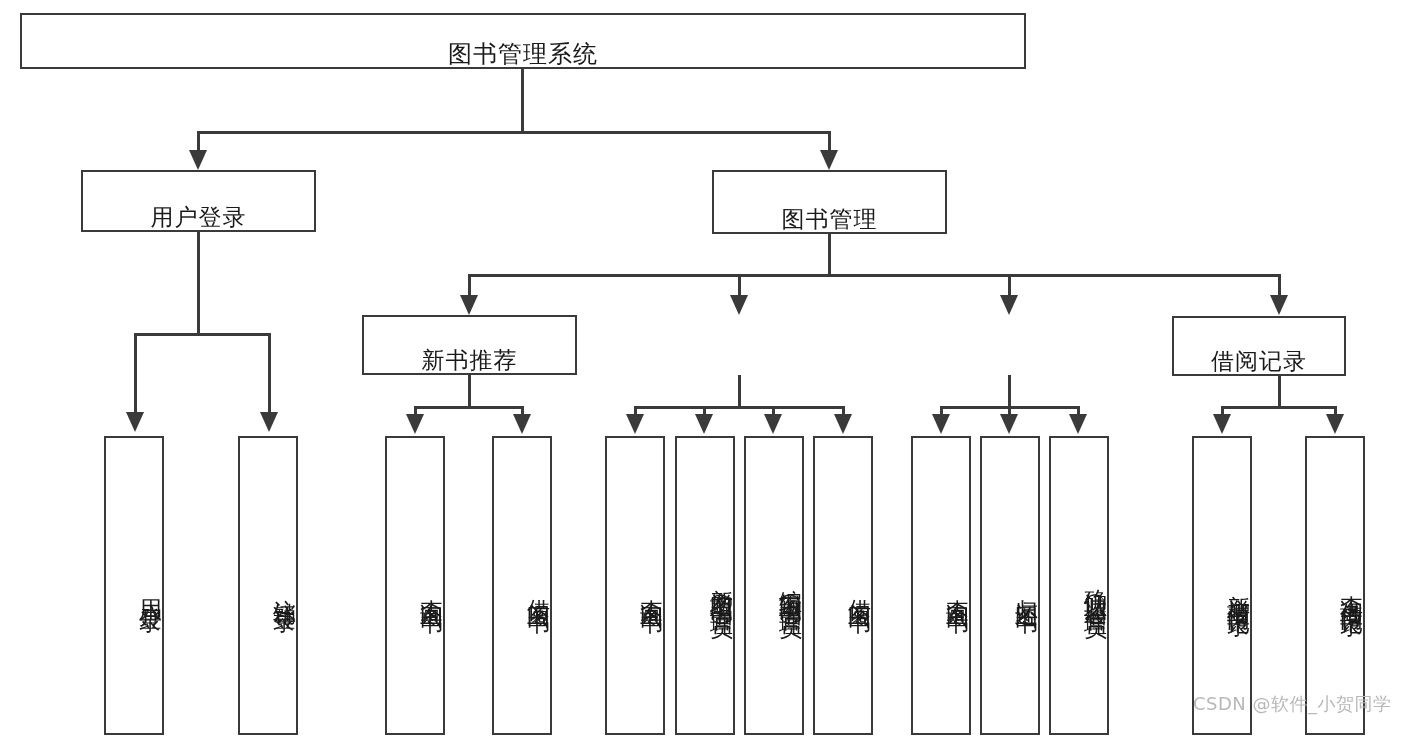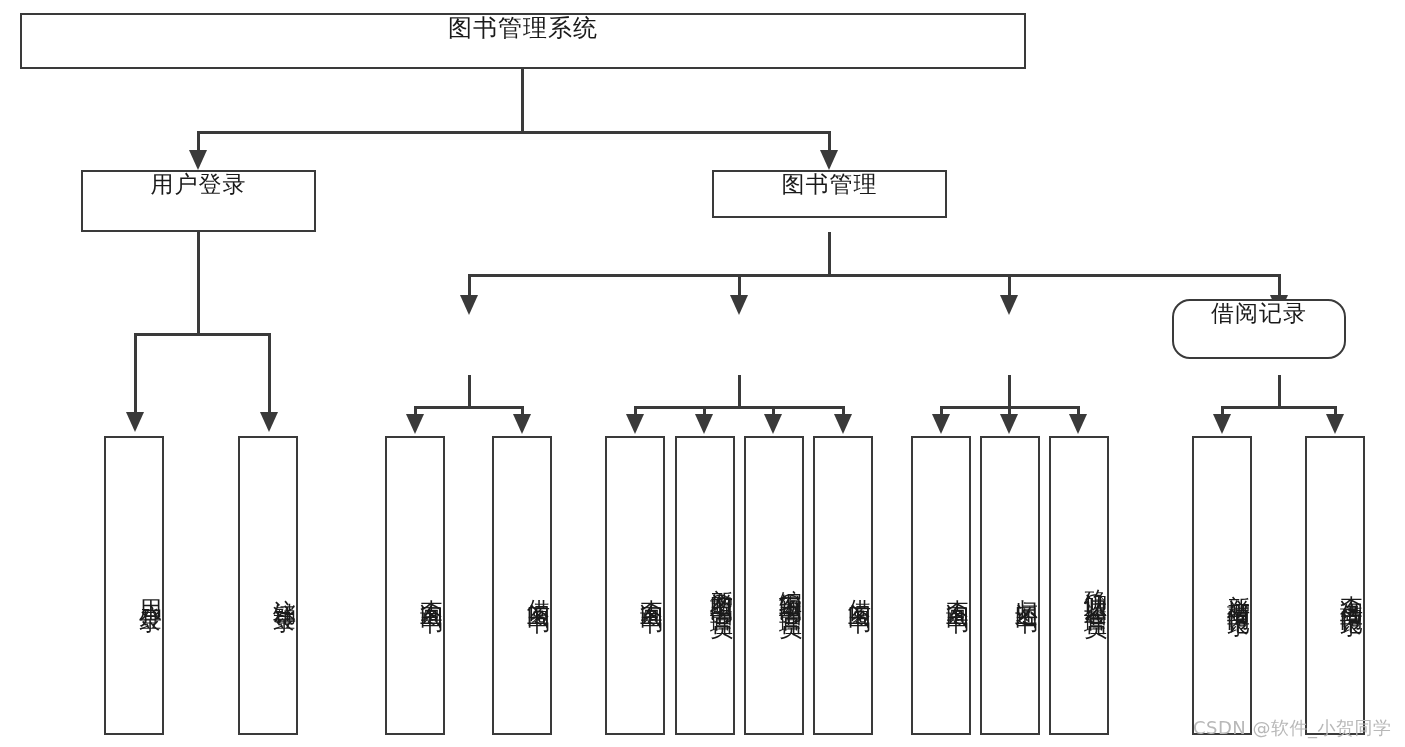--- a/index.html
+++ b/index.html
@@ -16,21 +16,21 @@
     height: 747px;
     background: #ffffff;
     overflow: hidden;
   }
   .node {
     position: absolute;
     box-sizing: border-box;
     border: 2px solid #3a3a3a;
     background: #ffffff;
     display: flex;
-    align-items: flex-start;
+    align-items: flex-end;
     justify-content: center;
     color: #1a1a1a;
     z-index: 3;
   }
   .node-h {
     font-size: 23px;
     letter-spacing: 1px;
     line-height: 1.1;
     white-space: nowrap;
   }
@@ -89,21 +89,21 @@
   <div class="edge edge-v" style="left:197px; top:131px; width:3px; height:27px;"></div>
   <div class="arrow" style="left:189px; top:150px;"></div>
 
   <div class="edge edge-v" style="left:828px; top:131px; width:3px; height:27px;"></div>
   <div class="arrow" style="left:820px; top:150px;"></div>
 
   <div class="node node-h" style="left:81px; top:170px; width:235px; height:62px;">
     <span>用户登录</span>
   </div>
 
-  <div class="node node-h" style="left:712px; top:170px; width:235px; height:48px;font-family:Liberation Serif, serif;">
+  <div class="node node-h" style="left:712px; top:170px; width:235px; height:64px;font-family:Liberation Serif, serif;">
     <span>图书管理</span>
   </div>
 
   <div class="edge edge-v" style="left:197px; top:232px; width:3px; height:103px;"></div>
   <div class="edge edge-h" style="left:134px; top:333px; width:137px; height:3px;"></div>
   <div class="edge edge-v" style="left:134px; top:333px; width:3px; height:83px;"></div>
   <div class="arrow" style="left:126px; top:412px;"></div>
   <div class="edge edge-v" style="left:268px; top:333px; width:3px; height:83px;"></div>
   <div class="arrow" style="left:260px; top:412px;"></div>
 
@@ -111,21 +111,24 @@
   <div class="edge edge-h" style="left:468px; top:274px; width:813px; height:3px;"></div>
   <div class="edge edge-v" style="left:468px; top:274px; width:3px; height:28px;"></div>
   <div class="arrow" style="left:460px; top:295px;"></div>
   <div class="edge edge-v" style="left:738px; top:274px; width:3px; height:28px;"></div>
   <div class="arrow" style="left:730px; top:295px;"></div>
   <div class="edge edge-v" style="left:1008px; top:274px; width:3px; height:28px;"></div>
   <div class="arrow" style="left:1000px; top:295px;"></div>
   <div class="edge edge-v" style="left:1278px; top:274px; width:3px; height:28px;"></div>
   <div class="arrow" style="left:1270px; top:295px;"></div>
 
-  <div class="node node-h" style="left:1172px; top:299px; width:174px; height:60px;border-radius:18px;">
+  <div class="node node-h" style="left:362px; top:315px; width:215px; height:60px;">
+    <span>新书推荐</span>
+  </div>
+  <div class="node node-h" style="left:1172px; top:316px; width:174px; height:60px;">
     <span>借阅记录</span>
   </div>
 
   <div class="edge edge-v" style="left:468px; top:375px; width:3px; height:34px;"></div>
   <div class="edge edge-h" style="left:414px; top:406px; width:110px; height:3px;"></div>
   <div class="edge edge-v" style="left:414px; top:406px; width:3px; height:12px;"></div>
   <div class="arrow" style="left:406px; top:414px;"></div>
   <div class="edge edge-v" style="left:521px; top:406px; width:3px; height:12px;"></div>
   <div class="arrow" style="left:513px; top:414px;"></div>
 
@@ -193,15 +196,15 @@
     <span>确认归还（管理员）</span>
   </div>
 
   <div class="node node-v" style="left:1192px; top:436px; width:60px; height:299px;">
     <span>新增借阅记录</span>
   </div>
   <div class="node node-v" style="left:1305px; top:436px; width:60px; height:299px;">
     <span>查询借阅记录</span>
   </div>
 
-  <div class="watermark" style="left:1193px; top:716px;">CSDN @软件_小贺同学</div>
+  <div class="watermark" style="left:1193px; top:692px;">CSDN @软件_小贺同学</div>
 
 </div>
 
 </body></html>

